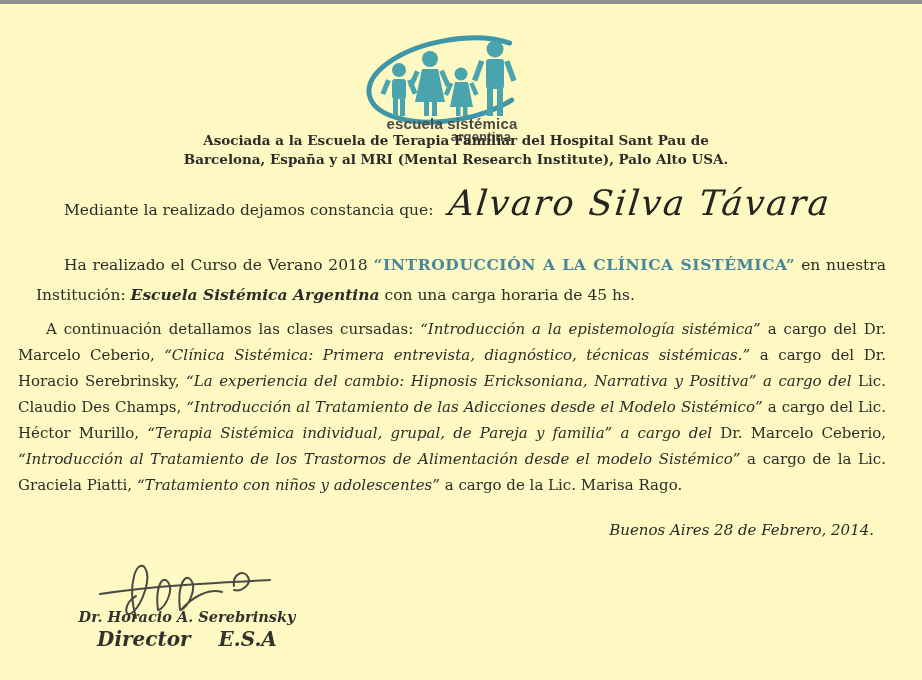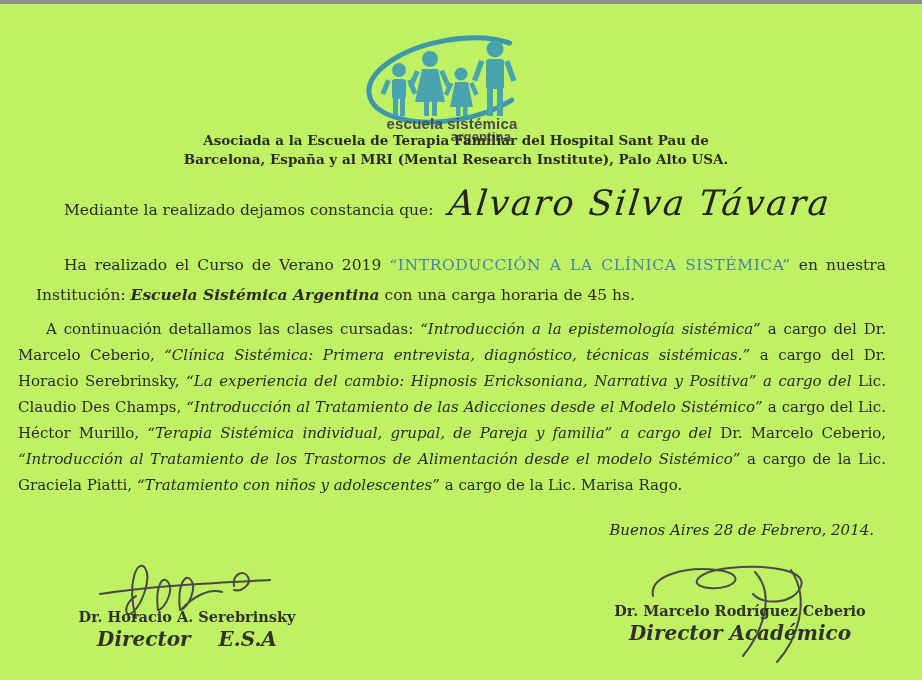--- a/index.html
+++ b/index.html
@@ -3,21 +3,21 @@
 <meta charset="utf-8">
 <style>
   html,body{margin:0;padding:0;}
   body{
     width:922px;height:680px;overflow:hidden;
     font-family:"DejaVu Serif","Liberation Serif",serif;
     background:#e9e7e4;
   }
   .scan{
     position:relative;width:922px;height:680px;
-    background:#bef264;
+    background:#fef9c3;
     color:#2e2c29;
   }
   .top-band{
     position:absolute;top:0;left:0;width:100%;height:4px;
     background:#8f8f8d;
   }
   
   .logo-block{
     position:absolute;top:28px;left:452px;transform:translateX(-50%);
     width:220px;text-align:center;
@@ -44,38 +44,38 @@
     display:inline-block;
     font-size:35px;font-style:italic;letter-spacing:2px;
     transform:skewX(-6deg);
     margin-left:10px;color:#262420;
   }
   
   .course-par{
     position:absolute;top:250px;left:36px;right:36px;margin:0;
     font-size:15.5px;line-height:30px;text-align:justify;text-indent:28px;
   }
-  .run-course-title{color:#47869b;font-weight:normal;letter-spacing:.6px;}
+  .run-course-title{color:#47869b;font-weight:bold;letter-spacing:.6px;}
   .run-bold{font-weight:bold;font-style:italic;}
   .run-italic{font-style:italic;}
   .classes-par{
     position:absolute;top:316px;left:18px;right:36px;margin:0;
     font-size:15px;line-height:26px;text-align:justify;text-indent:28px;
   }
   .date-line{
     position:absolute;top:521px;right:48px;
     font-style:italic;font-size:15px;color:#2b2926;
   }
   
   .sig{position:absolute;text-align:center;}
   .sig-left{left:62px;top:552px;width:250px;}
   .sig-right{left:590px;top:552px;width:300px;}
   .sig-scribble{display:block;margin:0 auto;overflow:visible;}
   .sig-name{
-    font-weight:bold;font-size:14.5px;color:#33312d;
+    font-weight:bold;font-style:italic;font-size:14.5px;color:#33312d;
     margin-top:-12px;position:relative;z-index:2;
   }
   .sig-title{
     font-weight:bold;font-style:italic;font-size:20px;color:#33312d;
     margin-top:2px;white-space:pre;position:relative;z-index:2;
   }
 </style>
 </head>
 <body>
 
@@ -133,41 +133,32 @@
   <div class="affiliation">
     <div>Asociada a la Escuela de Terapia Familiar del Hospital Sant Pau de</div>
     <div>Barcelona, España y al MRI (Mental Research Institute), Palo Alto USA.</div>
   </div>
 
   <div class="statement-line">
     <span class="statement-intro">Mediante la realizado dejamos constancia que:</span>
     <span class="recipient-name">Alvaro Silva Távara</span>
   </div>
 
-  <p class="course-par"><span>Ha realizado el Curso de Verano 2019 </span><span class="run-course-title">“INTRODUCCIÓN A LA CLÍNICA SISTÉMICA”</span><span> en nuestra Institución: </span><span class="run-bold">Escuela Sistémica Argentina</span><span> con una carga horaria de 45 hs.</span></p>
+  <p class="course-par"><span>Ha realizado el Curso de Verano 2018 </span><span class="run-course-title">“INTRODUCCIÓN A LA CLÍNICA SISTÉMICA”</span><span> en nuestra Institución: </span><span class="run-bold">Escuela Sistémica Argentina</span><span> con una carga horaria de 45 hs.</span></p>
 
   <p class="classes-par"><span>A continuación detallamos las clases cursadas: </span><span class="run-italic">“Introducción a la epistemología sistémica”</span><span> a cargo del Dr. Marcelo Ceberio, </span><span class="run-italic">“Clínica Sistémica: Primera entrevista, diagnóstico, técnicas sistémicas.”</span><span> a cargo del Dr. Horacio Serebrinsky, </span><span class="run-italic">“La experiencia del cambio: Hipnosis Ericksoniana, Narrativa y Positiva” a cargo del </span><span>Lic. Claudio Des Champs, </span><span class="run-italic">“Introducción al Tratamiento de las Adicciones desde el Modelo Sistémico”</span><span> a cargo del Lic. Héctor Murillo, </span><span class="run-italic">“Terapia Sistémica individual, grupal, de Pareja y familia” a cargo del </span><span>Dr. Marcelo Ceberio, </span><span class="run-italic">“Introducción al Tratamiento de los Trastornos de Alimentación desde el modelo Sistémico”</span><span> a cargo de la Lic. Graciela Piatti, </span><span class="run-italic">“Tratamiento con niños y adolescentes”</span><span> a cargo de la Lic. Marisa Rago.</span></p>
 
   <div class="date-line">Buenos Aires 28 de Febrero, 2014.</div>
 
   <div class="sig sig-left">
     <svg class="sig-scribble" width="210" height="68" viewBox="0 0 210 68" fill="none" stroke="#4b4946" stroke-width="2" stroke-linecap="round">
       <path d="M18 42 C70 34 130 31 188 28"></path>
       <path d="M54 66 C44 30 56 6 63 16 C70 26 60 52 51 60 C42 68 41 51 54 44"></path>
       <path d="M76 58 C73 36 80 22 86 30 C92 38 84 54 77 58"></path>
       <path d="M98 58 C95 34 103 20 109 28 C115 36 107 54 99 58 C111 44 128 36 140 40"></path>
       <path d="M152 34 C150 22 162 17 166 25 C170 33 159 40 152 38"></path>
     </svg>
     <div class="sig-name">Dr. Horacio A. Serebrinsky</div>
     <div class="sig-title">Director&nbsp;&nbsp;&nbsp;&nbsp;E.S.A</div>
   </div>
 
-  <div class="sig sig-right">
-    <svg class="sig-scribble" width="230" height="62" viewBox="0 0 230 62" fill="none" stroke="#4b4946" stroke-width="2" stroke-linecap="round">
-      <path d="M28 44 C24 24 60 14 92 18 C124 22 110 38 84 36 C62 34 70 20 104 16 C142 12 182 18 176 34 C170 52 138 54 128 42"></path>
-      <path d="M130 20 C152 44 136 82 118 104"></path>
-      <path d="M166 18 C186 48 172 88 152 110"></path>
-    </svg>
-    <div class="sig-name">Dr. Marcelo Rodríguez Ceberio</div>
-    <div class="sig-title">Director Académico</div>
-  </div>
 
 </div>
 
 </body></html>

